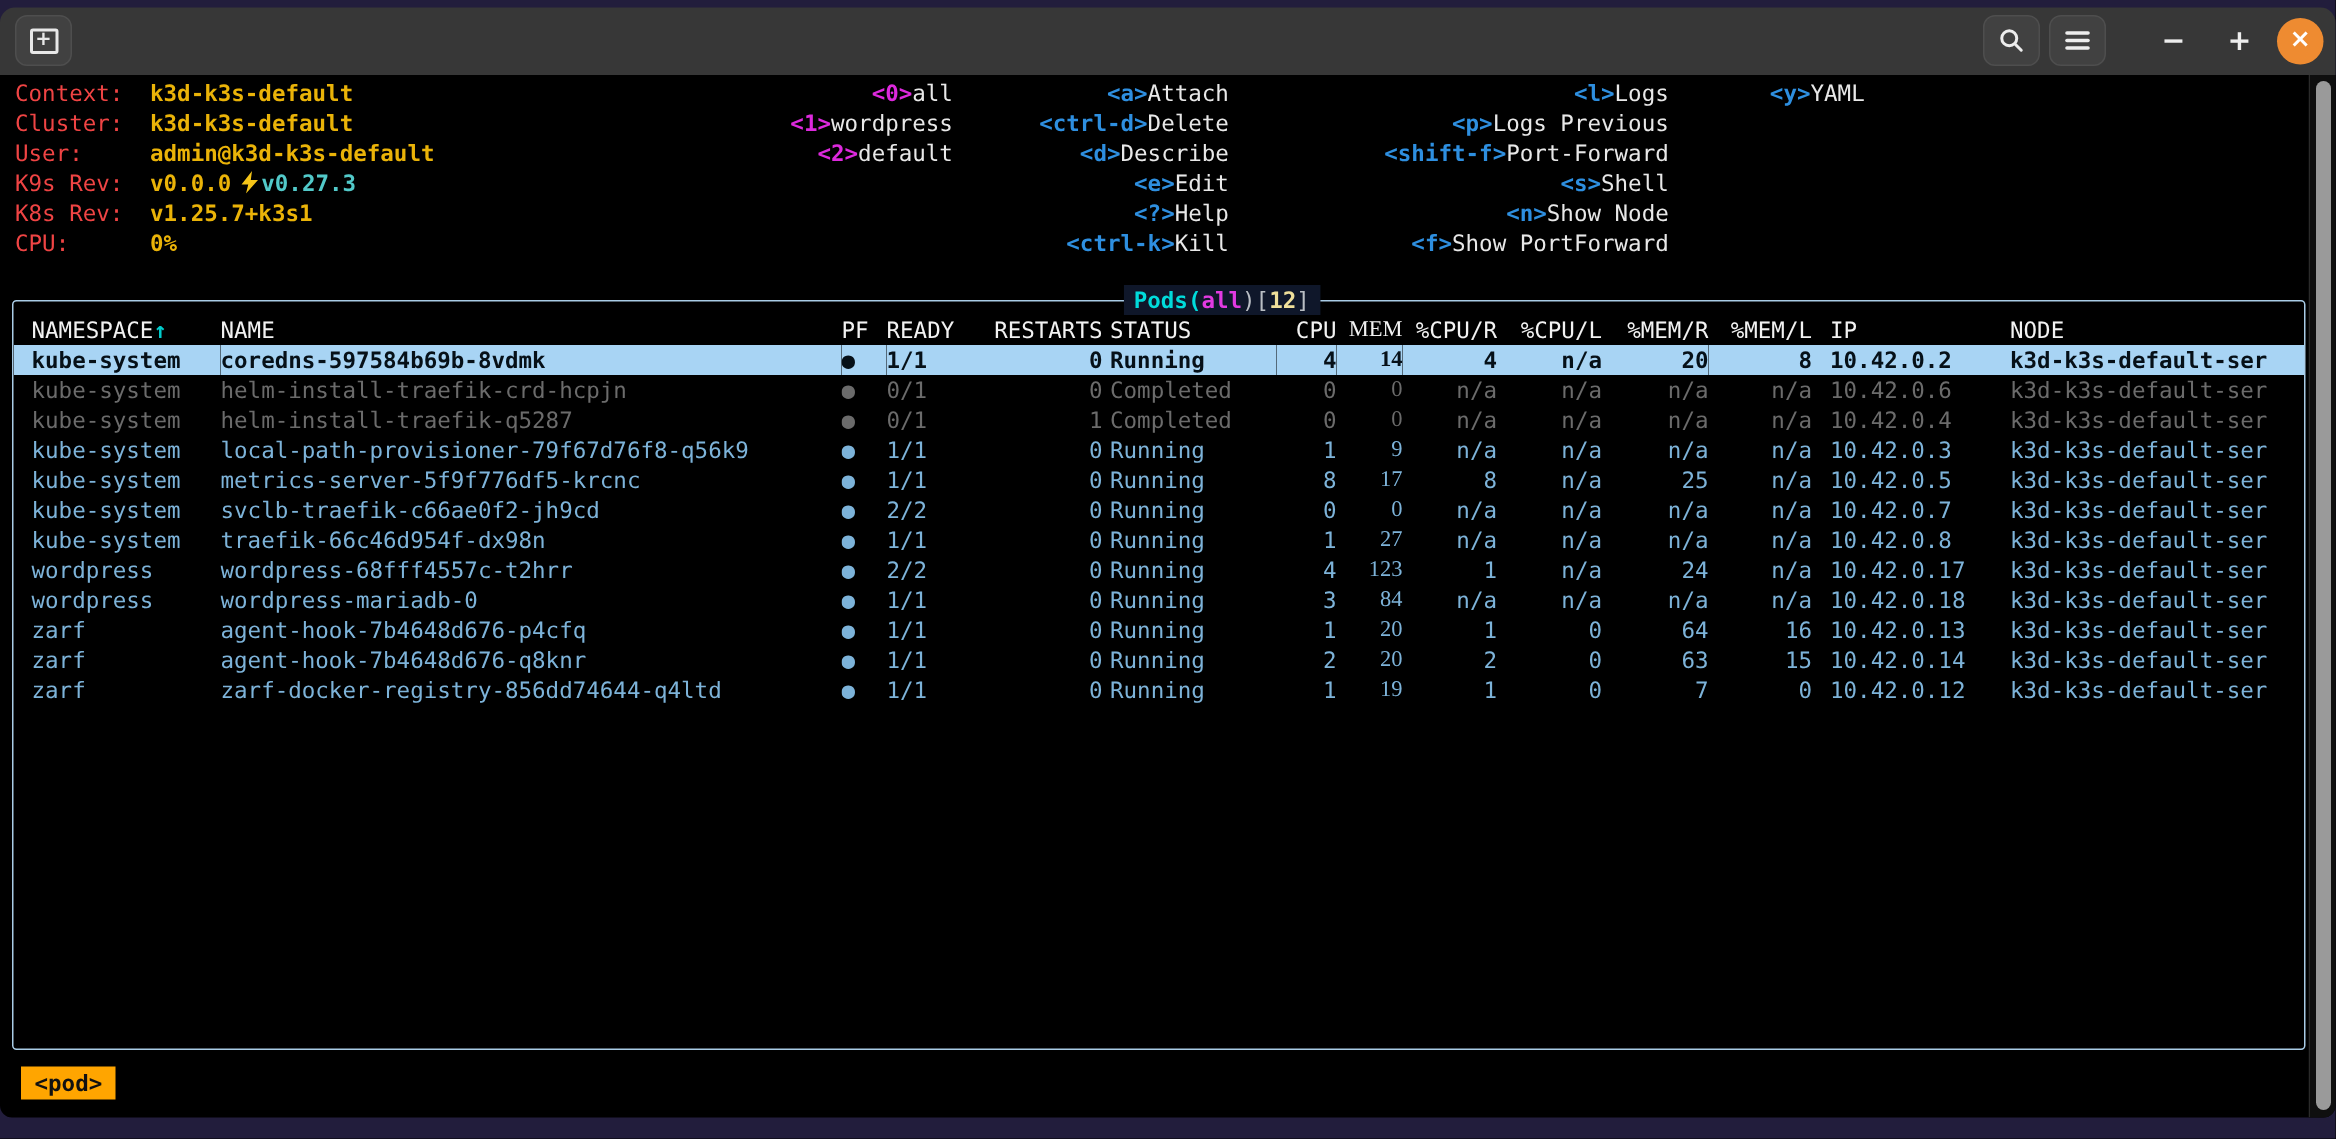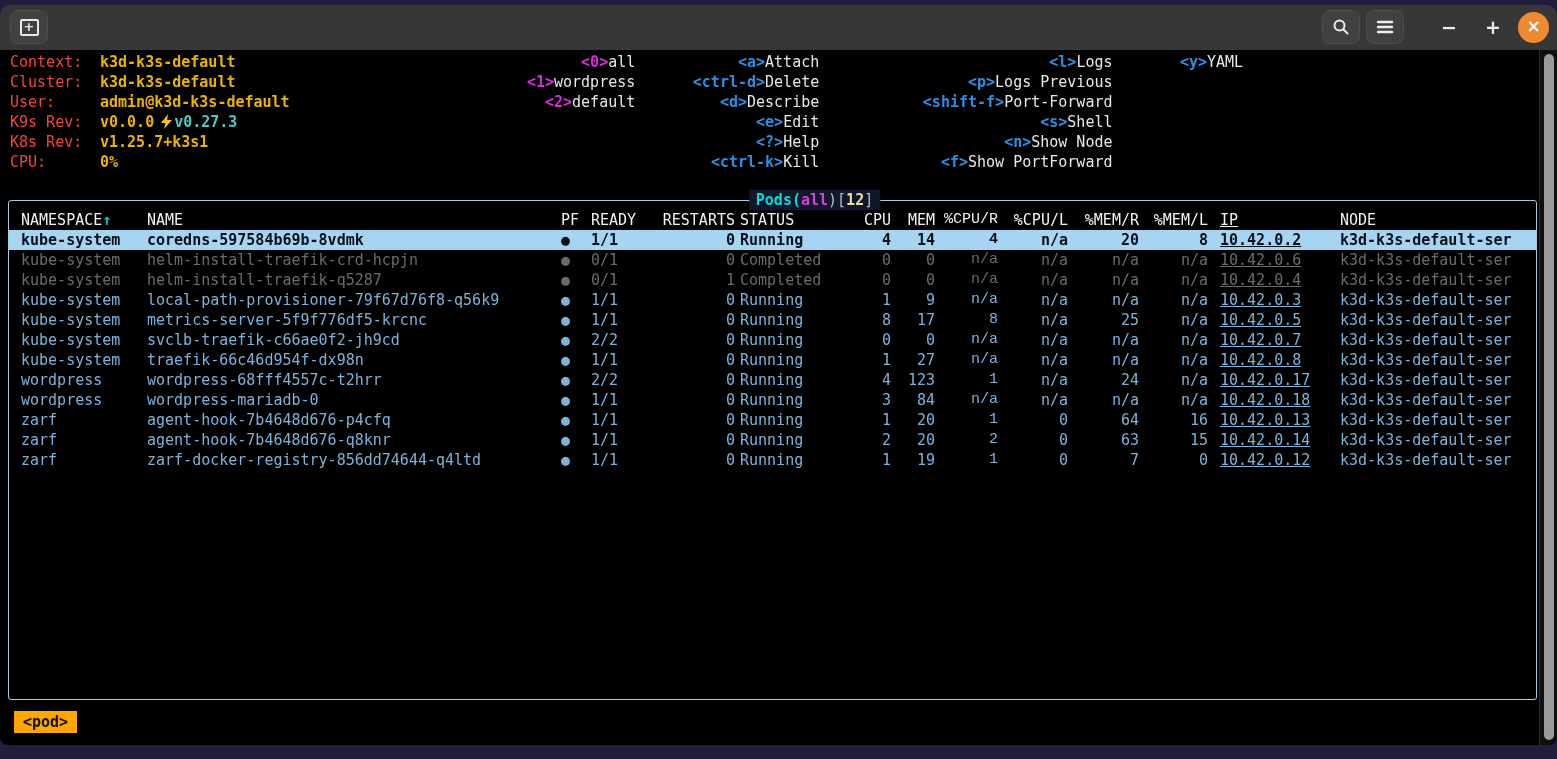--- a/index.html
+++ b/index.html
@@ -92,26 +92,26 @@
   .pods-table th{color:#f2f2f2;}
   .sort{color:#00cccc;font-weight:700;}
   .ar{text-align:right !important;}
   .c0{width:138px;padding-left:12px !important;}
   .c1{width:414px;}
   .c2{width:30px;}
   .c3{width:63px;}
   .c4{width:86px;padding-right:5px !important;}
   .c5{width:111px;}
   .c6{width:40px;}
-  .c7{width:44px;}
-  .c8{width:63px;font-family:Liberation Mono, monospace;}
+  .c7{width:44px;font-family:Liberation Serif, serif;}
+  .c8{width:63px;}
   .c9{width:70px;}
   .c10{width:71px;}
   .c11{width:69px;}
-  .c12{width:118px;padding-left:12px !important;text-decoration:underline;}
+  .c12{width:118px;padding-left:12px !important;}
   .c13{padding-left:14px !important;}
   tr.running td{color:#7db3d9;}
   tr.completed td{color:#6b6b6b;}
   tr.selected td{background:#a8d4f4;color:#061018;font-weight:700;}
   
   .footer-badge{
     position:absolute;left:14px;top:661px;background:#ffa500;color:#111;
     font-weight:700;font-size:15px;padding:1px 9px;line-height:20px;
   }
   

